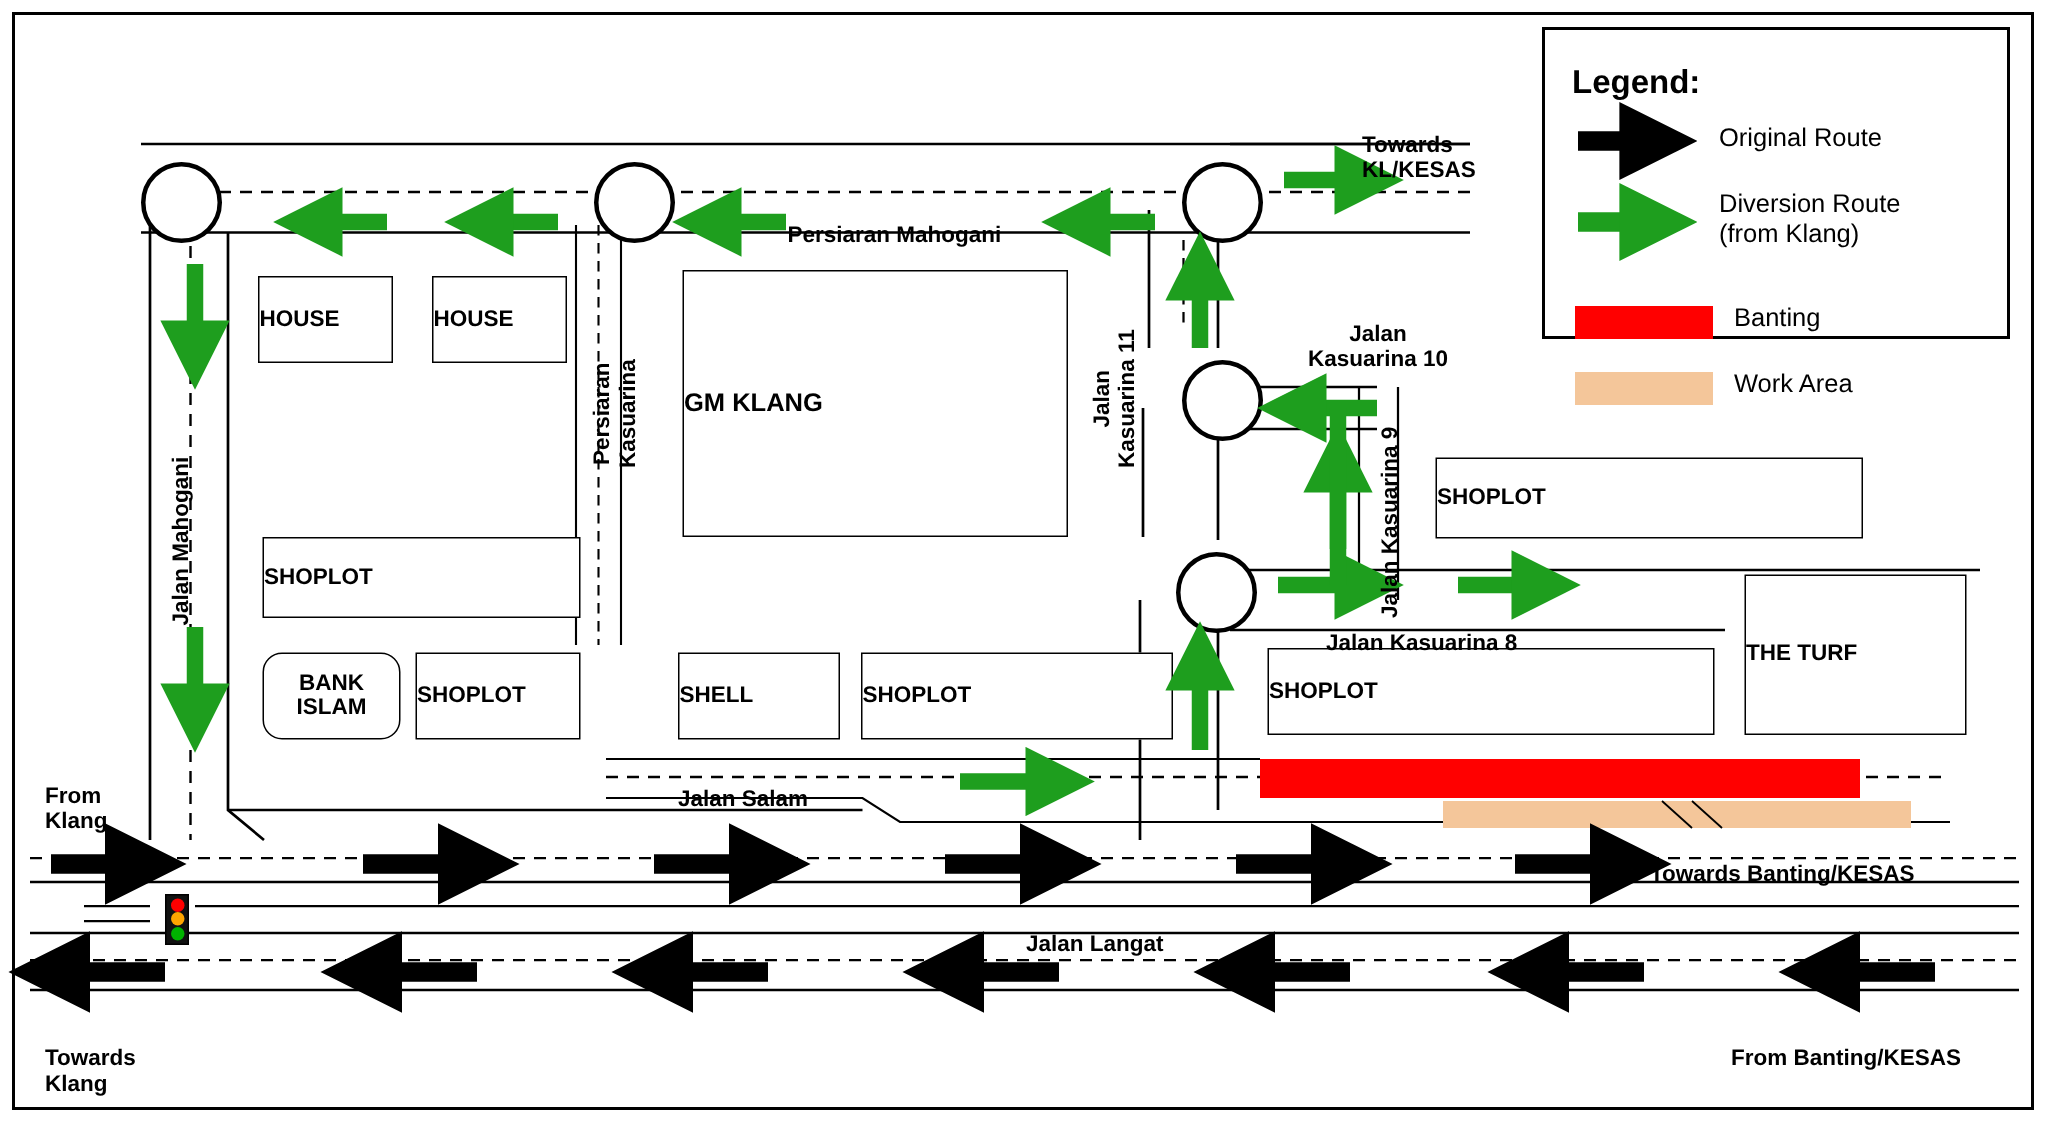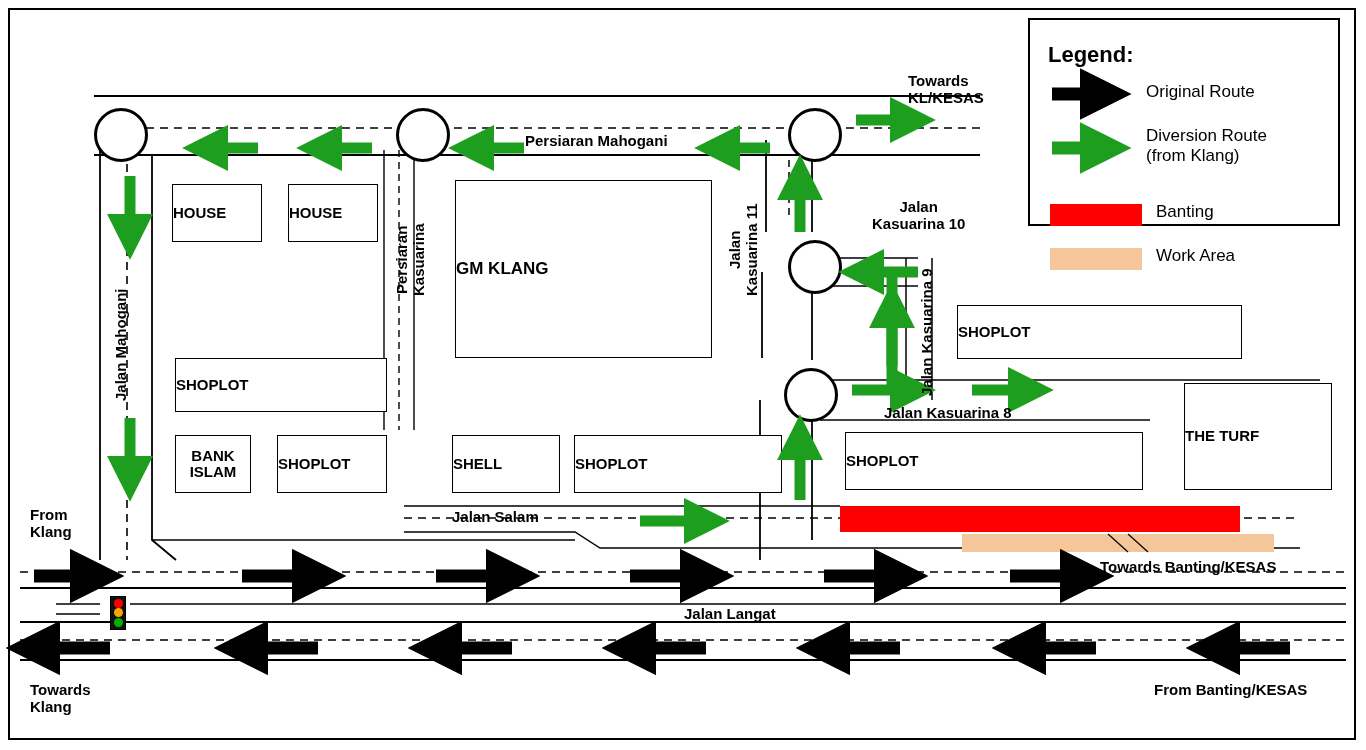--- a/index.html
+++ b/index.html
@@ -17,21 +17,21 @@
     border:2px solid #000;box-sizing:border-box;
   }
   .box{
     position:absolute;border:1.5px solid #000;background:#fff;
     display:flex;align-items:center;justify-content:flex-start;
     text-align:center;font-weight:bold;font-size:15px;color:#000;
     line-height:1.1;box-sizing:border-box;
   }
   .lbl{
     position:absolute;font-weight:bold;font-size:15px;color:#000;
-    white-space:pre-line;line-height:1.15;
+    white-space:pre-line;line-height:1.15;margin-top:16px;
   }
   .lbl.vert{writing-mode:vertical-rl;transform:rotate(180deg);text-align:center;}
   .rb{
     position:absolute;border:3px solid #000;border-radius:50%;
     background:#fff;
   }
   .closure{position:absolute;background:#ff0000;}
   .workarea{position:absolute;background:#f4c69a;}
   
   .legend{
@@ -128,40 +128,40 @@
     </div>
   <div class="box" style="left:288px;top:184px;width:90px;height:58px;">
       <span>HOUSE</span>
     </div>
   <div class="box" style="left:455px;top:180px;width:257px;height:178px;font-size:17px;">
       <span>GM KLANG</span>
     </div>
   <div class="box" style="left:175px;top:358px;width:212px;height:54px;">
       <span>SHOPLOT</span>
     </div>
-  <div class="box" style="left:175px;top:435px;width:76px;height:58px;">
+  <div class="box" style="left:175px;top:435px;width:92px;height:58px;border-radius:13px;">
       <span>BANK
 ISLAM</span>
     </div>
   <div class="box" style="left:277px;top:435px;width:110px;height:58px;">
       <span>SHOPLOT</span>
     </div>
   <div class="box" style="left:452px;top:435px;width:108px;height:58px;">
       <span>SHELL</span>
     </div>
   <div class="box" style="left:574px;top:435px;width:208px;height:58px;">
       <span>SHOPLOT</span>
     </div>
   <div class="box" style="left:957px;top:305px;width:285px;height:54px;">
       <span>SHOPLOT</span>
     </div>
   <div class="box" style="left:845px;top:432px;width:298px;height:58px;">
       <span>SHOPLOT</span>
     </div>
-  <div class="box" style="left:1163px;top:383px;width:148px;height:107px;margin-left:21px;">
+  <div class="box" style="left:1163px;top:383px;width:148px;height:107px;">
       <span>THE TURF</span>
     </div>
 
   <svg class="arrow-layer" width="1366" height="750">
     <defs>
       <marker id="bk" viewBox="0 0 10 10" refX="7" refY="5" markerWidth="4.2" markerHeight="4.2" orient="auto-start-reverse">
         <path d="M 0 0 L 10 5 L 0 10 z" fill="#000"></path>
       </marker>
       <marker id="gr" viewBox="0 0 10 10" refX="7" refY="5" markerWidth="4.2" markerHeight="4.2" orient="auto-start-reverse">
         <path d="M 0 0 L 10 5 L 0 10 z" fill="#1e9e1e"></path>

